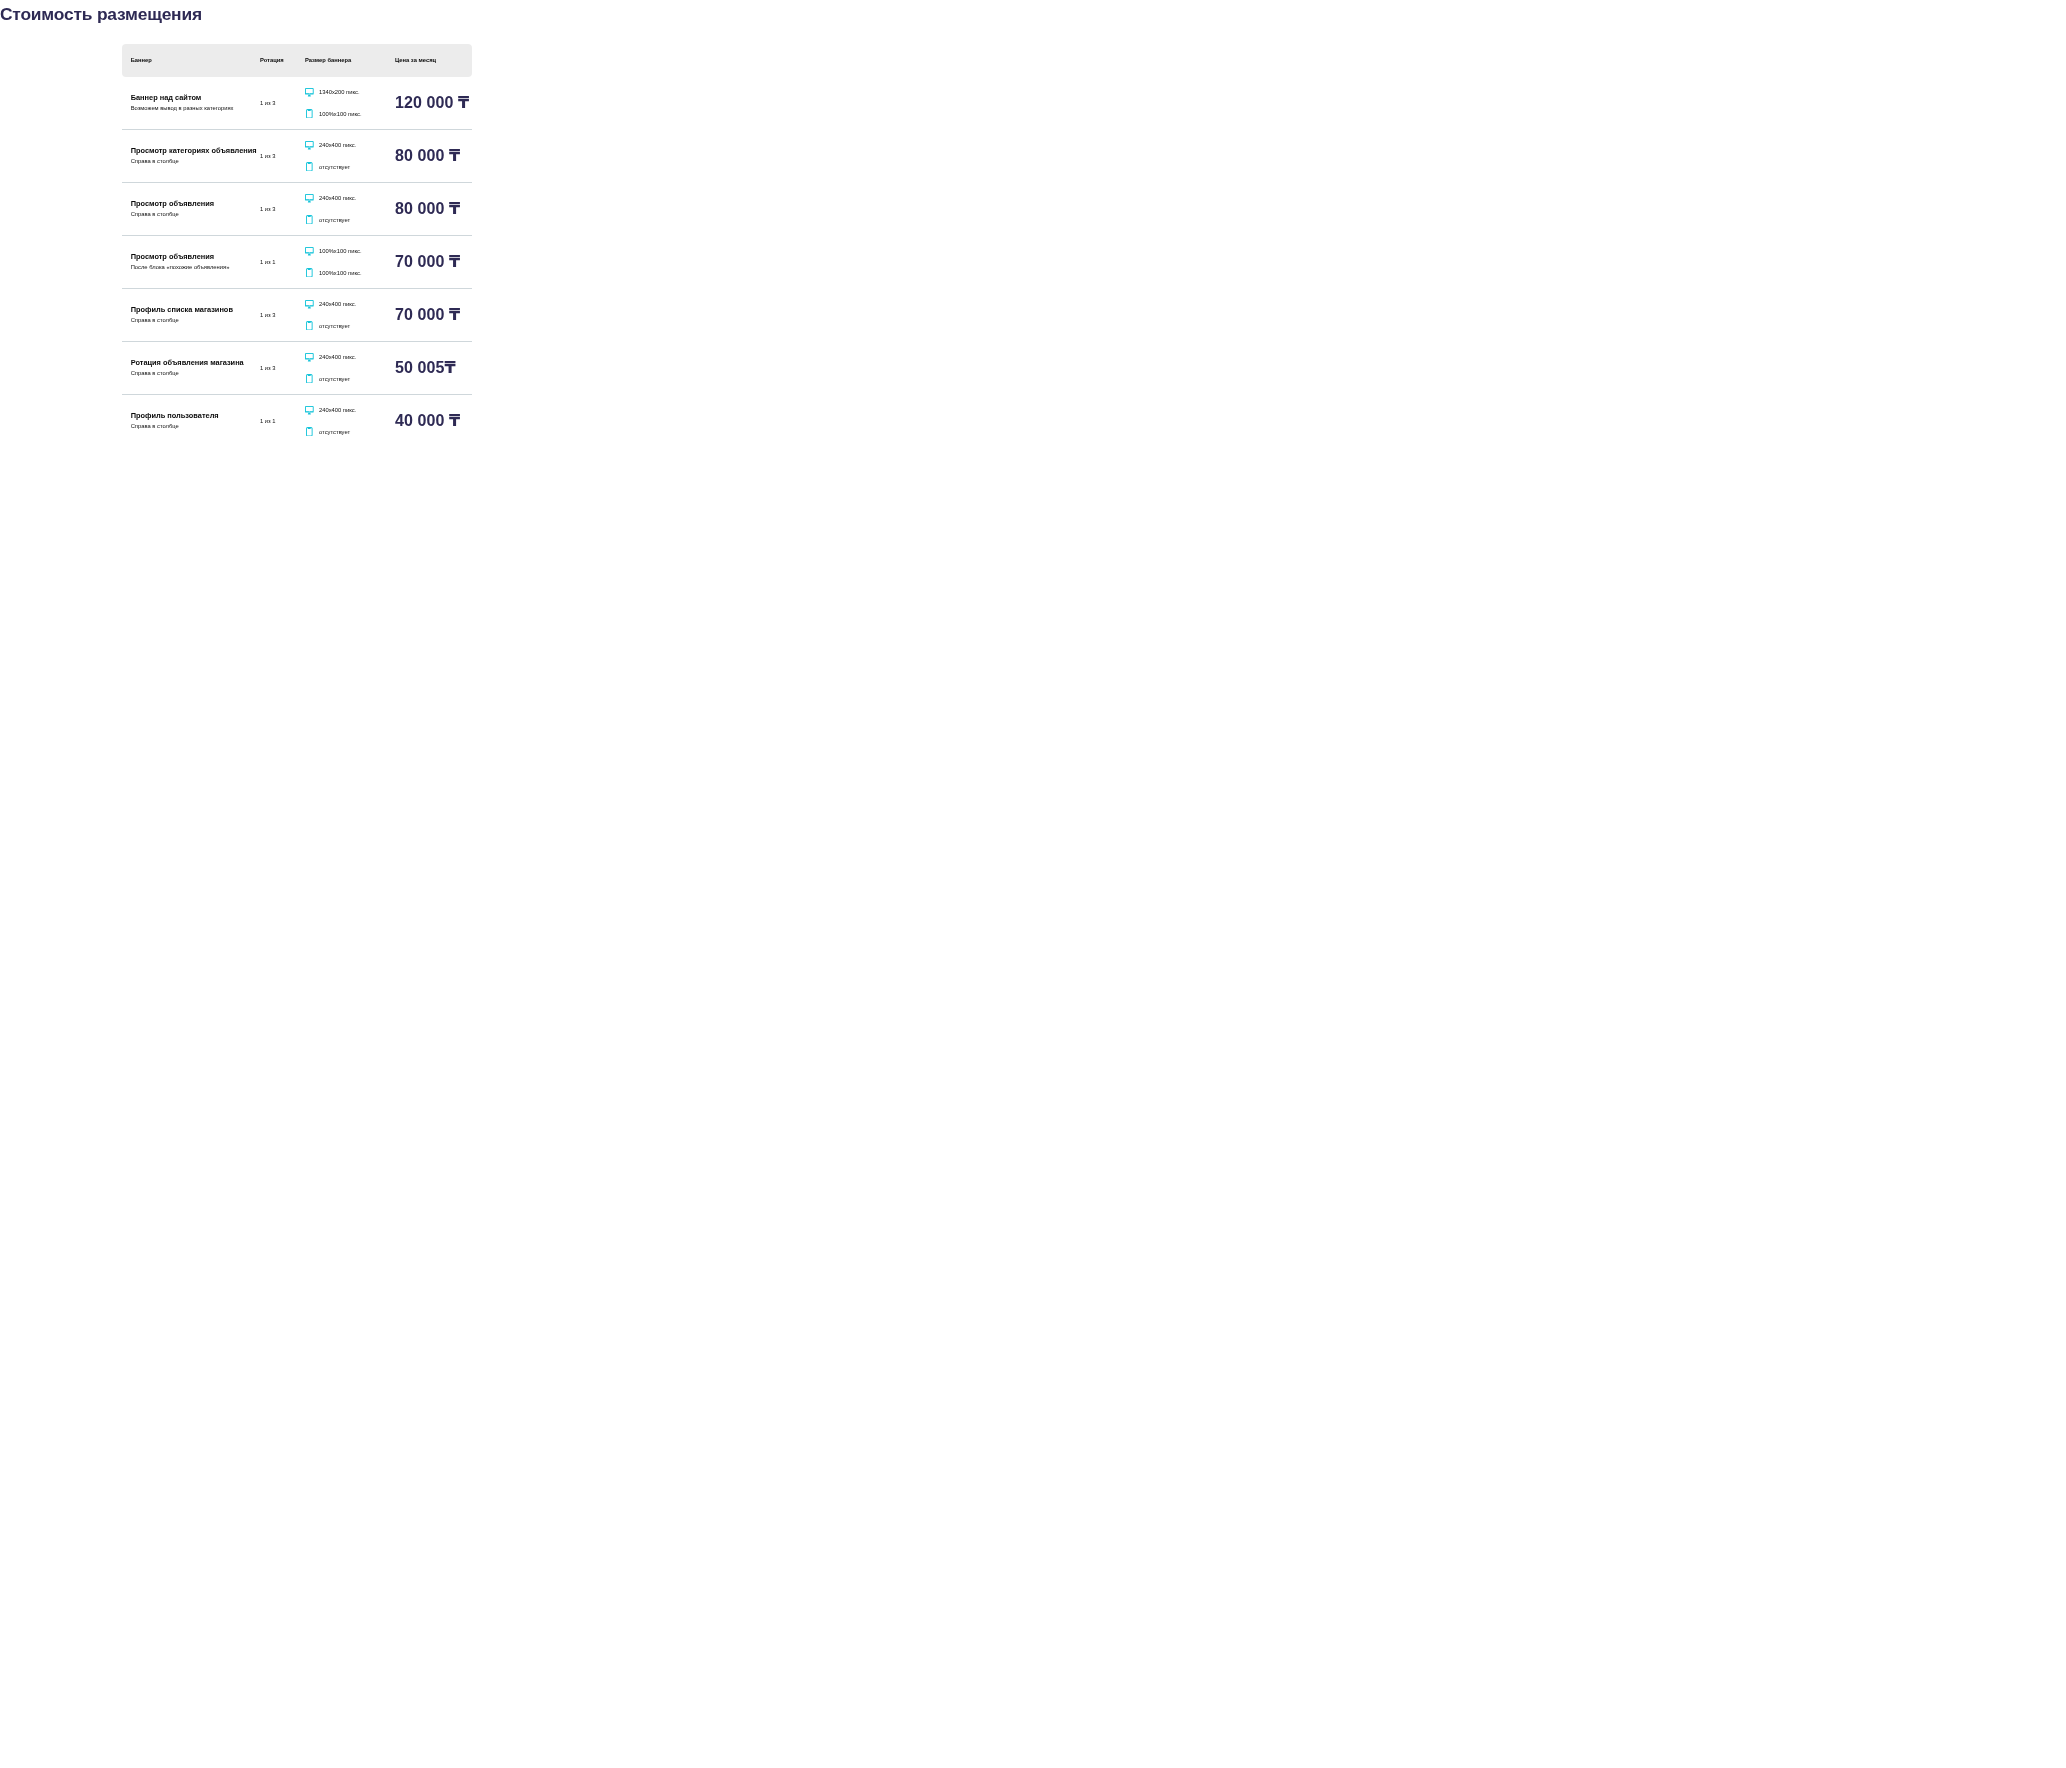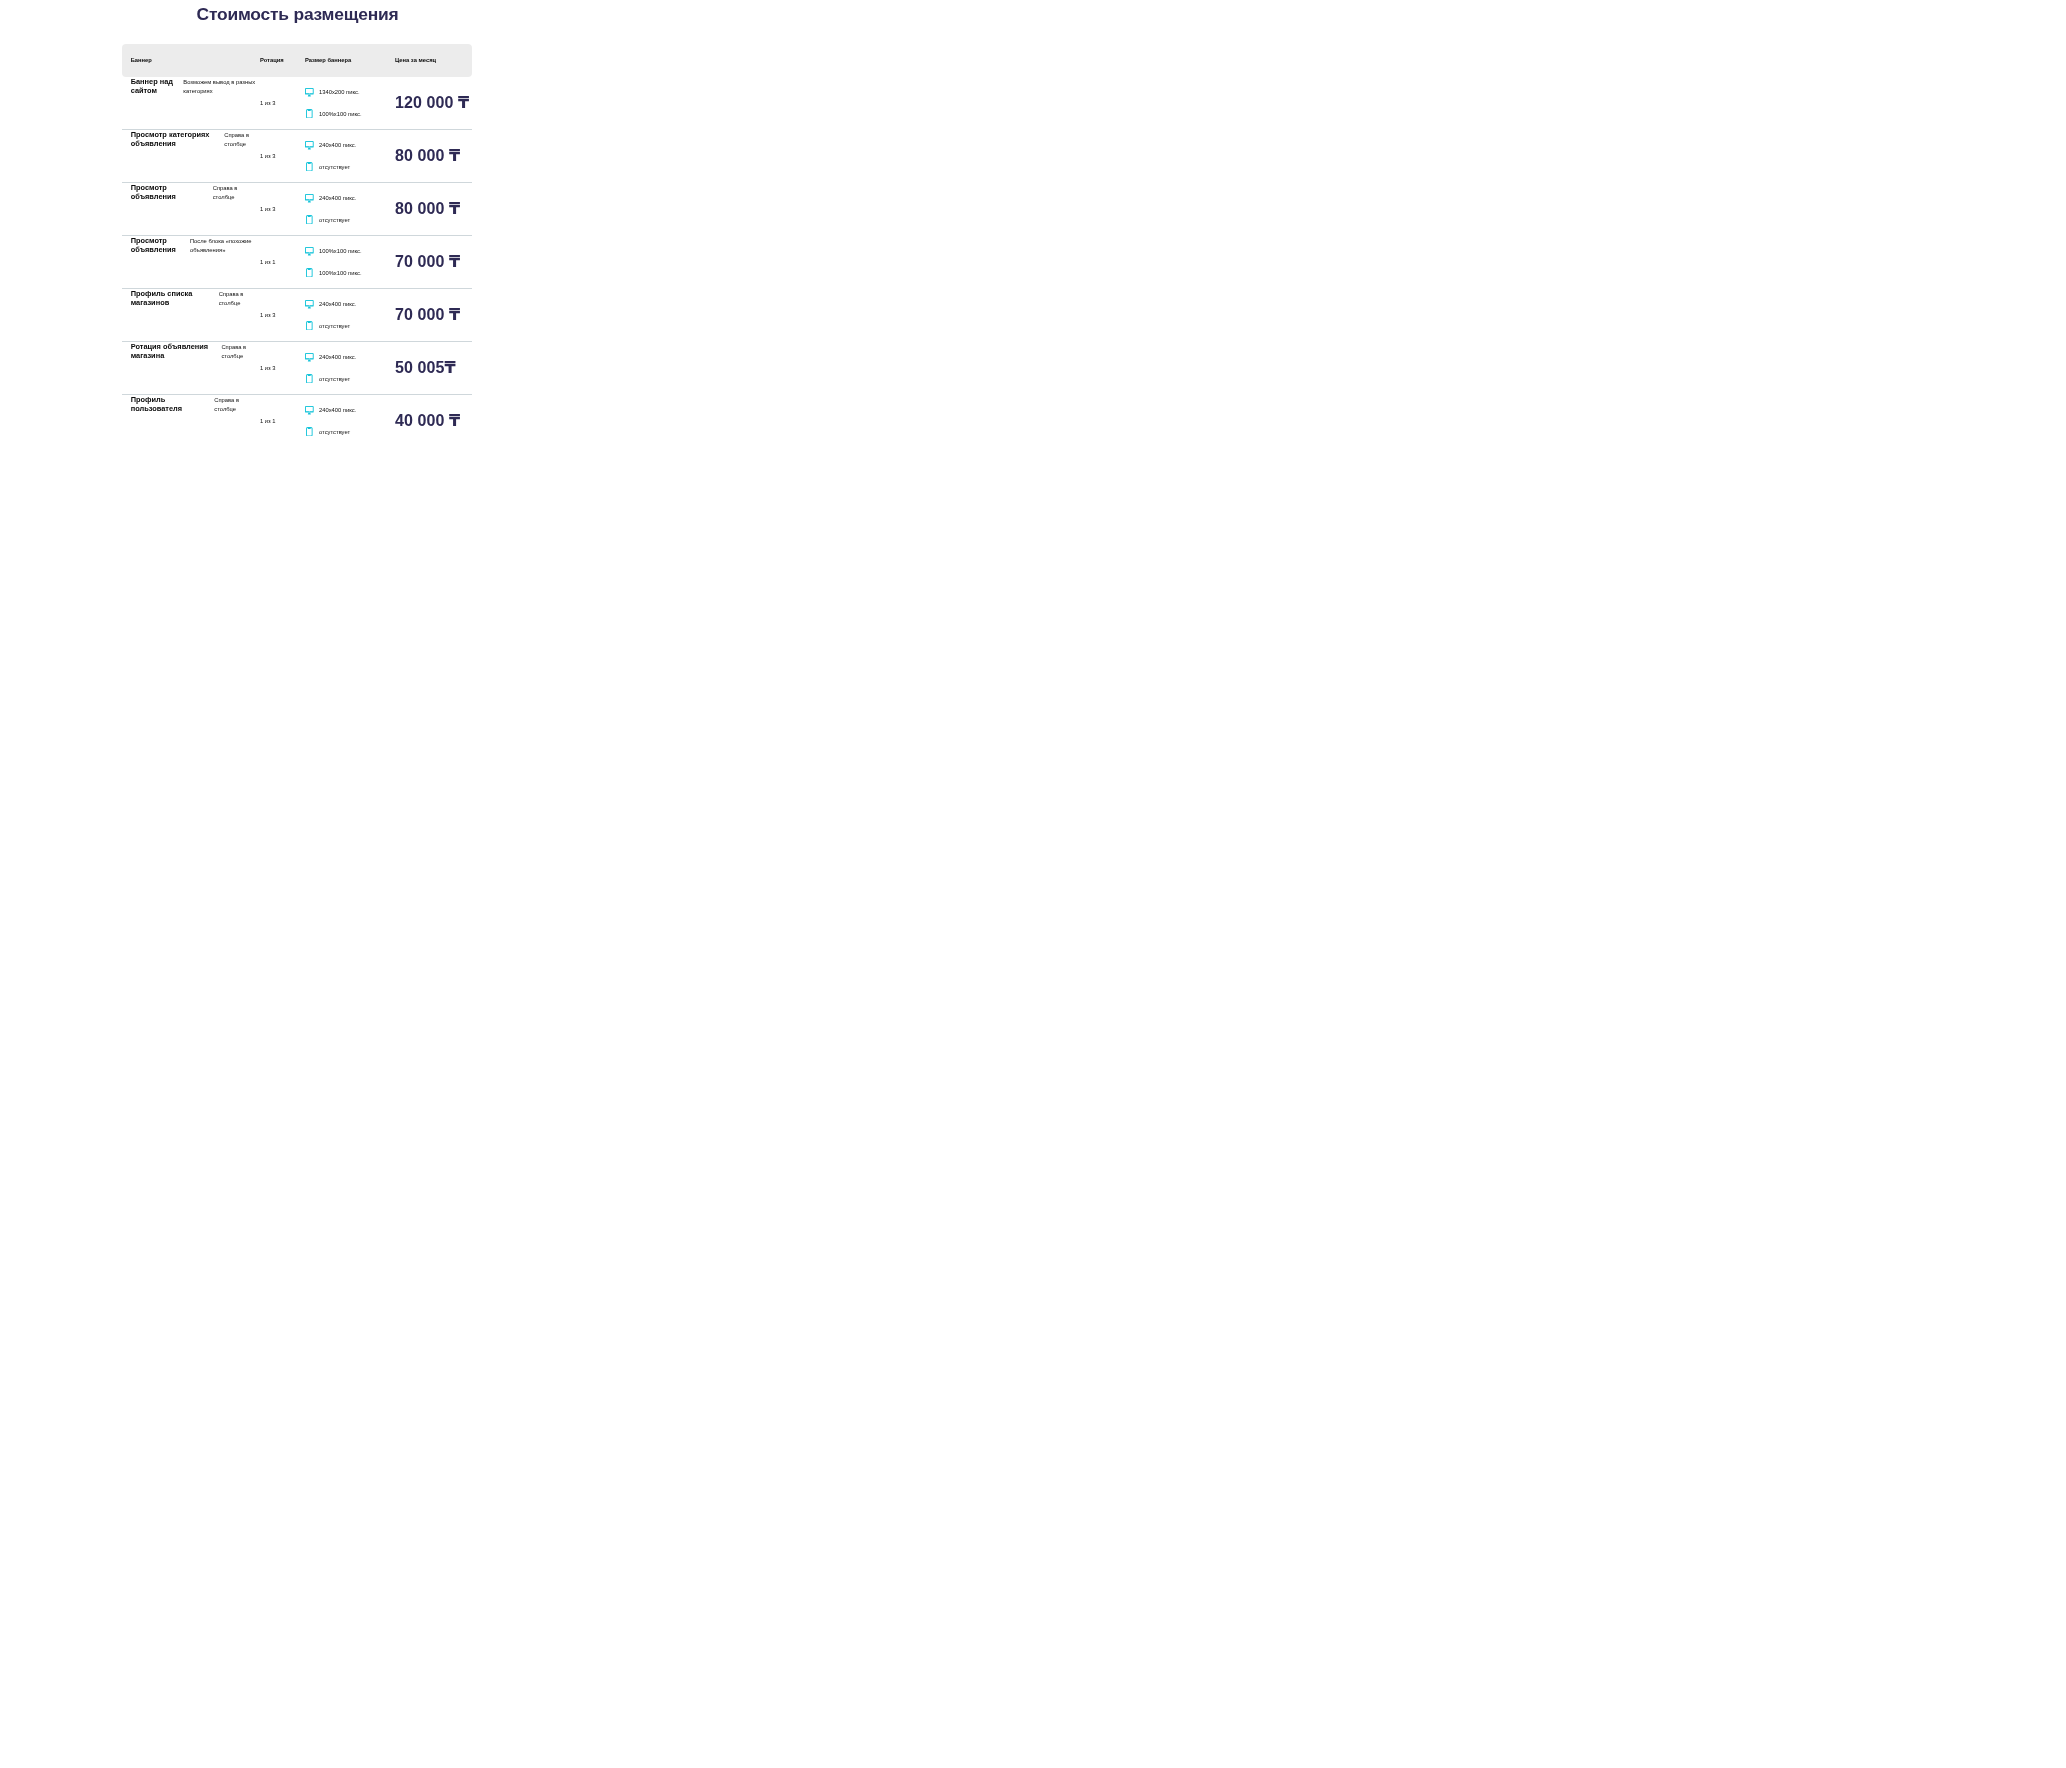--- a/index.html
+++ b/index.html
@@ -5,21 +5,20 @@
   html, body { margin: 0; padding: 0; background: #ffffff; }
   body {
     width: 595px; height: 442px; overflow: hidden;
     font-family: "Liberation Sans", "DejaVu Sans", sans-serif;
     color: #000;
     -webkit-font-smoothing: antialiased;
   }
   .page { position: relative; width: 595px; height: 442px; }
   .title {
     margin: 1.7px 0 0;
-    text-align: center;
     font-size: 17.4px;
     line-height: 1.4;
     font-weight: 800;
     letter-spacing: -0.2px;
     color: #2E2A54;
   }
   .table {
     position: absolute;
     left: 122px; top: 42px;
     width: 350px;
@@ -37,21 +36,21 @@
   }
   .th-banner { padding-left: 8.7px; }
   .row {
     display: grid;
     grid-template-columns: 138px 45px 90px 76px;
     height: 52px;
     border-bottom: 0.4px solid #CFD7DB;
   }
   .c-name {
     padding-left: 8.7px;
-    display: flex; flex-direction: row; justify-content: center;
+    display: flex; flex-direction: column; justify-content: center;
   }
   .row-title { font-size: 7.4px; font-weight: 700; line-height: 1.3; color: #0a0a0a; }
   .row-sub   { font-size: 5.8px; font-weight: 400; line-height: 1.5; margin-top: 1.2px; color: #111; }
   .c-rot {
     display: flex; align-items: center;
     font-size: 5.8px; color: #111;
   }
   .c-size {
     display: flex; flex-direction: column; justify-content: center;
     gap: 3.3px; padding-top: 0.8px;

